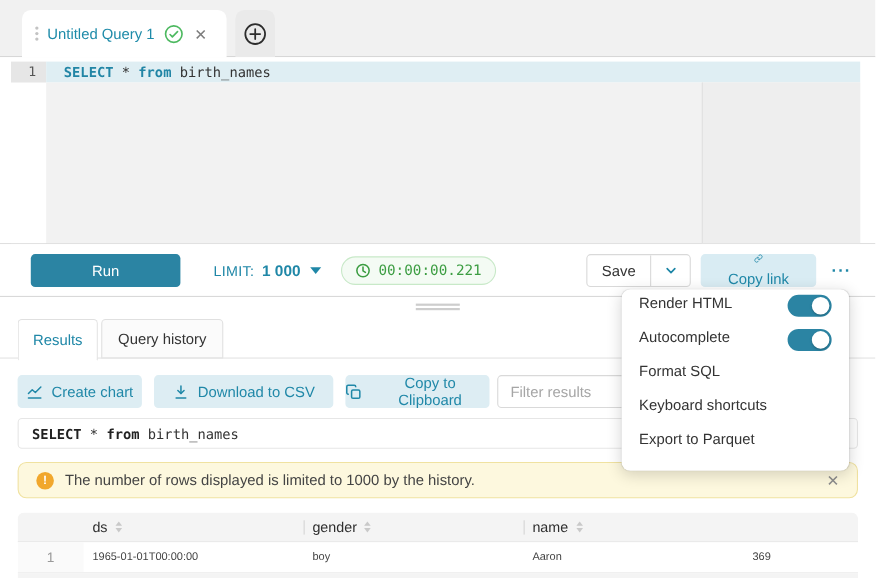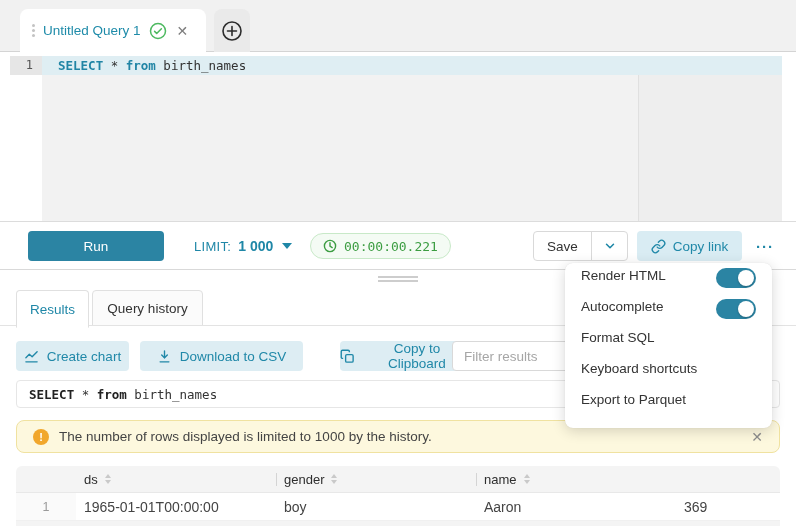--- a/index.html
+++ b/index.html
@@ -35,42 +35,42 @@
   .limit-group { position:absolute; left:194px; top:0; height:48px; display:flex; align-items:center; gap:7px; cursor:pointer; }
   .limit-label { color:#1f87a7; font-size:13px; letter-spacing:.3px; }
   .limit-value { color:#1f87a7; font-size:14px; font-weight:bold; }
   .caret-down { width:0; height:0; border-left:5px solid transparent; border-right:5px solid transparent; border-top:6px solid #1f87a7; margin-left:2px; }
   .timer { position:absolute; left:310px; top:11px; height:26px; display:flex; align-items:center; gap:7px; padding:0 12px;
     background:#f4fbf4; border:1px solid #c8e9c8; border-radius:13px; color:#3c9d42; font-size:13px; }
   .save-group { position:absolute; left:533px; top:9px; height:30px; display:flex; border:1px solid #d9d9d9; border-radius:4px; background:#fff; overflow:hidden; }
   .save-main { width:57px; display:flex; align-items:center; justify-content:center; font-size:13.5px; color:#333; cursor:pointer; }
   .save-caret { width:36px; display:flex; align-items:center; justify-content:center; border-left:1px solid #d9d9d9; cursor:pointer; }
   .copy-link-btn { position:absolute; left:637px; top:9px; height:30px; width:105px; background:#d9ecf3; border:none; border-radius:4px;
-    display:flex; align-items:center; justify-content:center; gap:7px; color:#2088a8; font-size:13.5px; font-family:inherit; cursor:pointer; }
+    display:flex; align-items:center; justify-content:center; gap:7px; color:#2088a8; font-size:13.5px; font-family:inherit; cursor:pointer;flex-direction:column; }
   .more-dots { position:absolute; left:748px; top:9px; width:34px; height:30px; display:flex; align-items:center; justify-content:center;
     color:#1f87a7; font-size:15px; font-weight:bold; letter-spacing:1px; cursor:pointer; }
 
   
   .splitter-handle { position:absolute; left:378px; top:276px; width:40px; cursor:row-resize; }
   .splitter-handle div { height:2px; background:#cdcdcd; margin-bottom:2px; }
 
   
   #results-tabs { position:absolute; left:0; top:288px; width:796px; height:39px; }
   #results-tabs::after { content:""; position:absolute; left:0; bottom:1px; width:796px; height:1px; background:#e3e3e3; }
   .rtab { position:absolute; top:2px; height:36px; display:flex; align-items:center; justify-content:center; font-size:13.5px;
     border:1px solid #e0e0e0; border-radius:4px 4px 0 0; cursor:pointer; }
   .rtab-active { left:16px; width:73px; background:#fff; color:#1f87a7; height:38px; border-bottom:1px solid #fff; z-index:2; }
   .rtab-idle { left:92px; width:111px; background:#fbfbfb; color:#333; }
 
   
   .action-btn { position:absolute; top:341px; height:30px; background:#ddedf3; border:none; border-radius:4px; color:#2088a8;
     font-size:13.5px; font-family:inherit; display:flex; align-items:center; justify-content:center; gap:8px; cursor:pointer; }
   .btn-chart { left:16px; width:113px; }
   .btn-csv { left:140px; width:163px; }
-  .btn-copy { left:314px; width:131px;margin-left:26px; }
+  .btn-copy { left:314px; width:131px; }
   .filter-input { position:absolute; left:452px; top:341px; width:180px; height:30px; border:1px solid #d9d9d9; border-radius:4px;
     padding:0 11px; font-size:13.5px; font-family:inherit; color:#333; outline:none; }
   .filter-input::placeholder { color:#a6a6a6; }
 
   
   .sql-preview { position:absolute; left:16px; top:380px; width:764px; height:28px; border:1px solid #e6e6e6; border-radius:4px;
     display:flex; align-items:center; padding:0 12px; font-size:12.5px; white-space:pre; background:#fff; }
   .sql-preview .kw { color:#222; }
 
   
@@ -86,21 +86,21 @@
   .thead { display:flex; height:27px; background:#f4f4f4; border-bottom:1px solid #e8e8e8; }
   .th { display:flex; align-items:center; gap:7px; padding-left:8px; font-size:13px; font-weight:500; color:#2e2e2e; position:relative; }
   .th-sep::before { content:""; position:absolute; left:0; top:7px; width:1px; height:13px; background:#d4d4d4; }
   .col-idx { width:60px; }
   .col-ds, .col-gender, .col-name { width:200px; }
   .col-num { flex:1; }
   .sort { display:flex; flex-direction:column; gap:2px; }
   .sort .up { width:0; height:0; border-left:3.5px solid transparent; border-right:3.5px solid transparent; border-bottom:4px solid #c9c9c9; }
   .sort .dn { width:0; height:0; border-left:3.5px solid transparent; border-right:3.5px solid transparent; border-top:4px solid #c9c9c9; }
   .trow { display:flex; height:28px; background:#fff; border-bottom:1px solid #f0f0f0; }
-  .td { display:flex; align-items:center; padding-left:8px; font-size:14px; color:#444; }
+  .td { display:flex; align-items:center; padding-left:8px; font-size:10px; color:#444; }
   .td-idx { width:60px; justify-content:center; padding-left:0; background:#fafafa; color:#9a9a9a; font-size:12.5px; }
   .trow-partial { height:5px; background:#f4f4f4; }
 
   
   #dropdown { position:absolute; left:565px; top:263px; width:207px; background:#fff; border-radius:8px; padding:5px 0;
     box-shadow:0 3px 14px rgba(0,0,0,.16), 0 0 1px rgba(0,0,0,.12); z-index:50; }
   .menu-item { height:31px; display:flex; align-items:flex-start; padding:0 16px; font-size:13.5px; color:#333; cursor:pointer; }
   .menu-item span { flex:1; }
   .toggle { position:relative; width:40px; height:20px; border-radius:10px; background:#2b84a3; flex:none; cursor:pointer; }
   .toggle .knob { position:absolute; right:2px; top:2px; width:16px; height:16px; border-radius:50%; background:#fff; box-shadow:0 1px 2px rgba(0,0,0,.25); }

